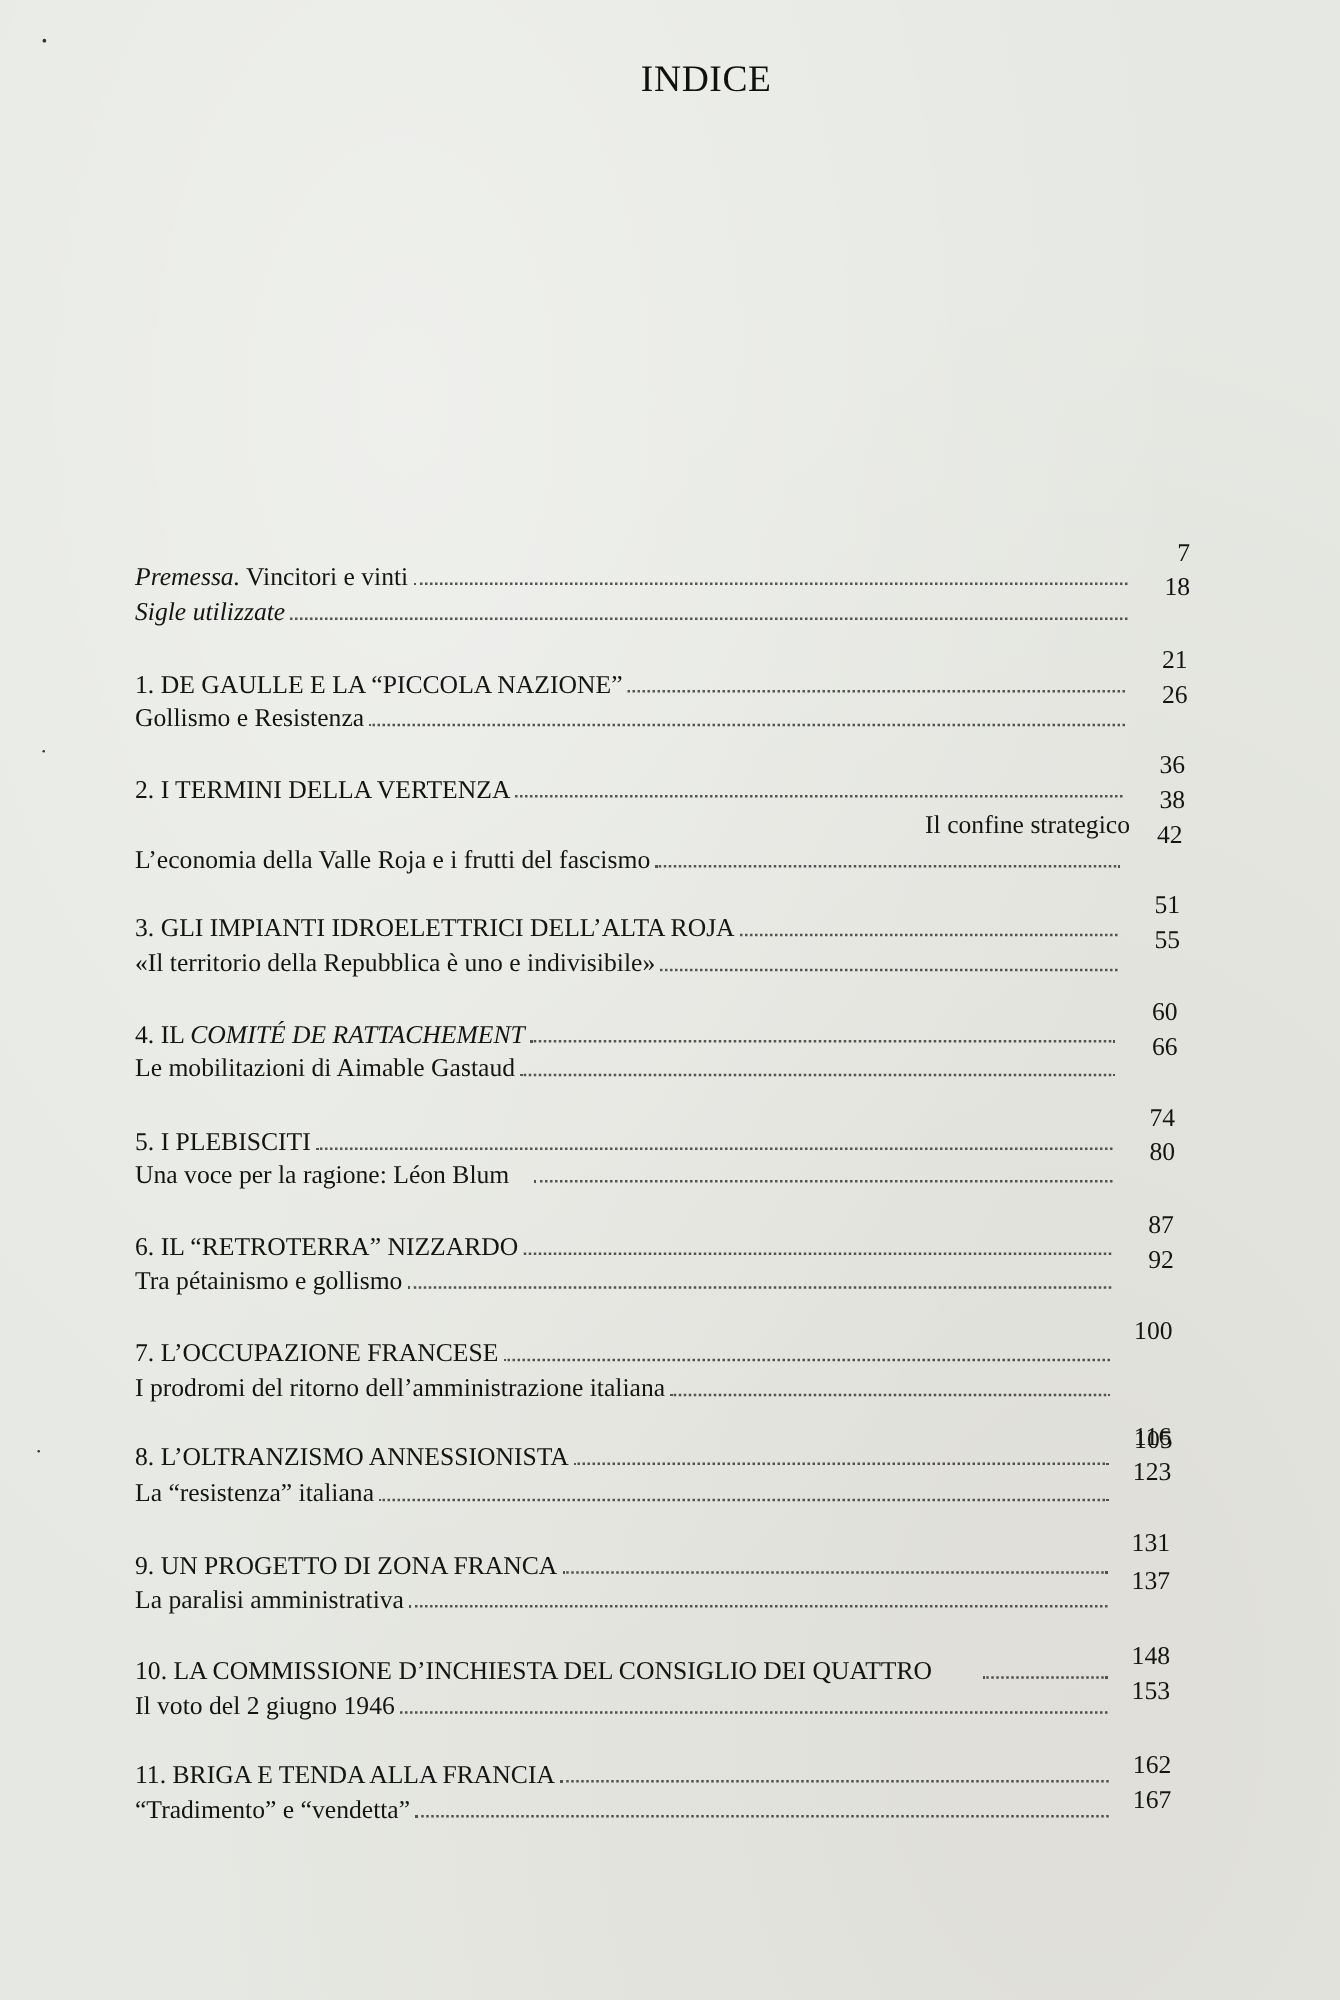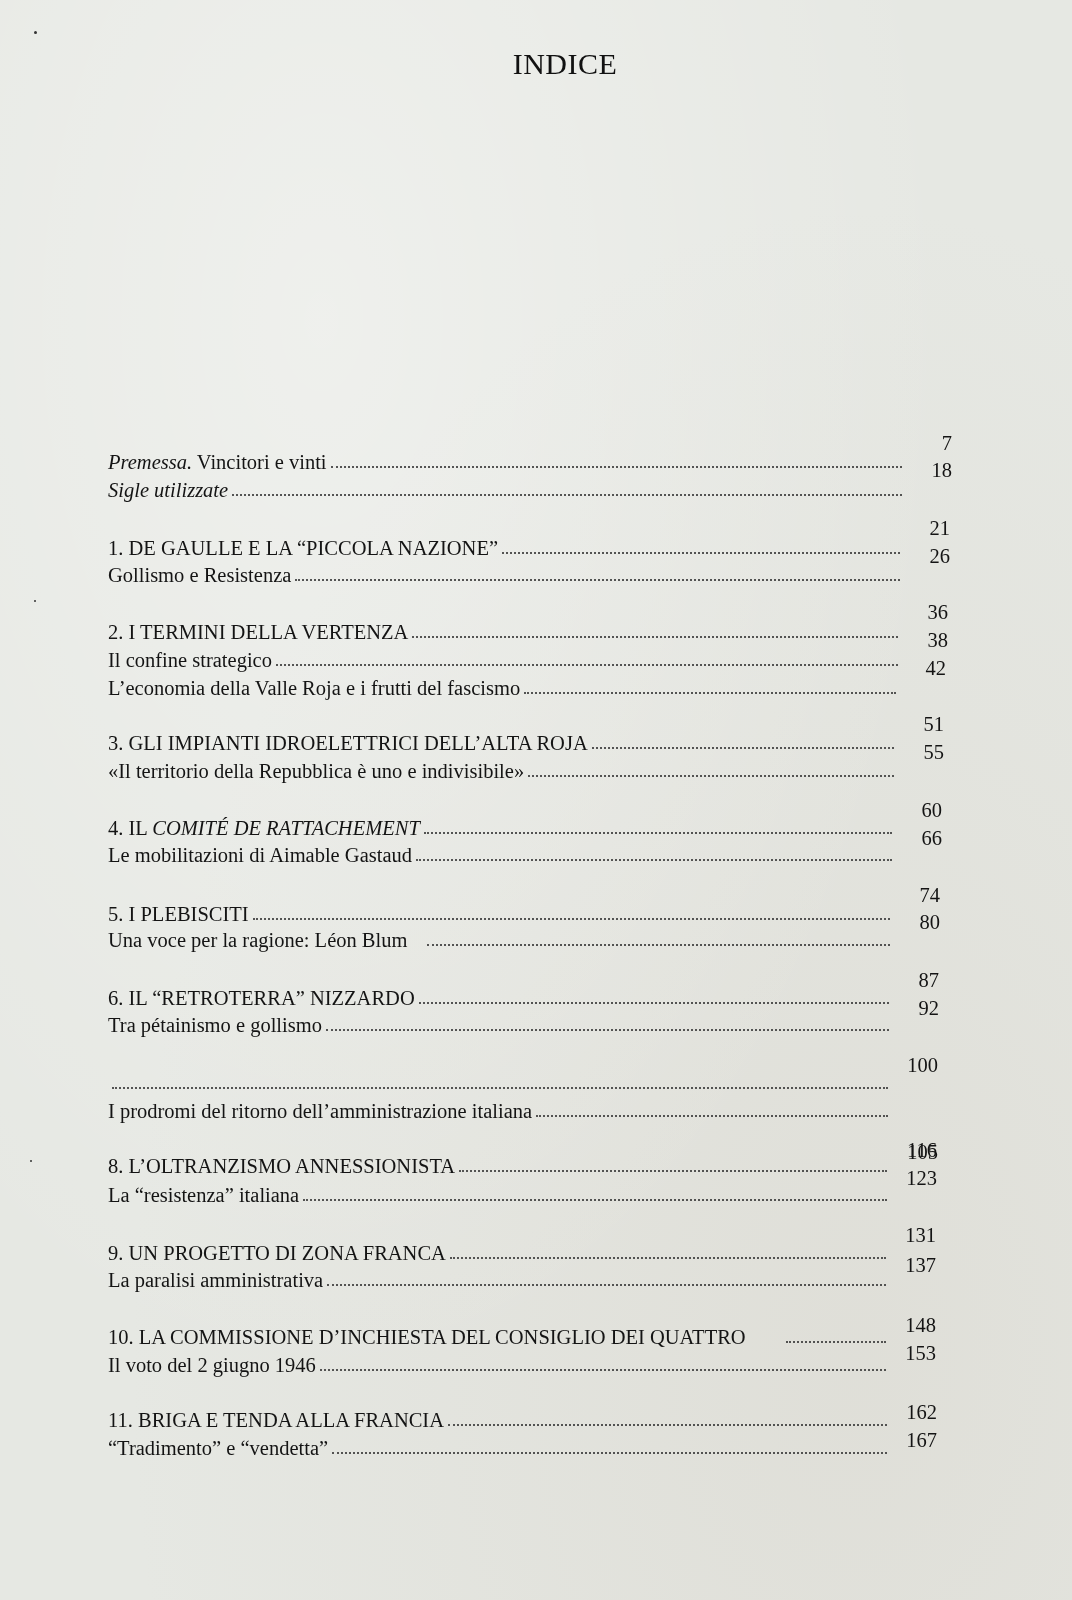--- a/index.html
+++ b/index.html
@@ -61,21 +61,21 @@
       <div class="entry" style="top: 561px; width: 798px;">
         <span class="label"><span>Gollismo e Resistenza</span></span>
         <span class="leader"></span>
       </div>
       <div class="num" style="top: 544px; left: 890px;">26</div>
       <div class="entry" style="top: 618px; width: 796px;">
         <span class="label"><span>2. I TERMINI DELLA VERTENZA</span></span>
         <span class="leader"></span>
       </div>
       <div class="num" style="top: 600px; left: 888px;">36</div>
-      <div class="entry" style="top: 646px; width: 796px;">
+      <div class="entry" style="top: 646px; width: 796px; flex-direction: column;">
         <span class="label"><span>Il confine strategico</span></span>
         <span class="leader"></span>
       </div>
       <div class="num" style="top: 628px; left: 888px;">38</div>
       <div class="entry" style="top: 674px; width: 794px;">
         <span class="label"><span>L’economia della Valle Roja e i frutti del fascismo</span></span>
         <span class="leader"></span>
       </div>
       <div class="num" style="top: 656px; left: 886px;">42</div>
       <div class="entry" style="top: 729px; width: 792px;">
@@ -112,20 +112,21 @@
         <span class="label"><span>6. IL “RETROTERRA” NIZZARDO</span></span>
         <span class="leader"></span>
       </div>
       <div class="num" style="top: 968px; left: 879px;">87</div>
       <div class="entry" style="top: 1011px; width: 787px;">
         <span class="label"><span>Tra pétainismo e gollismo</span></span>
         <span class="leader"></span>
       </div>
       <div class="num" style="top: 996px; left: 879px;">92</div>
       <div class="entry" style="top: 1069px; width: 786px;">
+        <span class="label"><span>7. L’OCCUPAZIONE FRANCESE</span></span>
         <span class="leader"></span>
       </div>
       <div class="num" style="top: 1053px; left: 878px;">100</div>
       <div class="entry" style="top: 1097px; width: 786px;">
         <span class="label"><span>I prodromi del ritorno dell’amministrazione italiana</span></span>
         <span class="leader"></span>
       </div>
       <div class="num" style="top: 1140px; left: 878px;">105</div>
       <div class="entry" style="top: 1152px; width: 785px;">
         <span class="label"><span>8. L’OLTRANZISMO ANNESSIONISTA</span></span>

